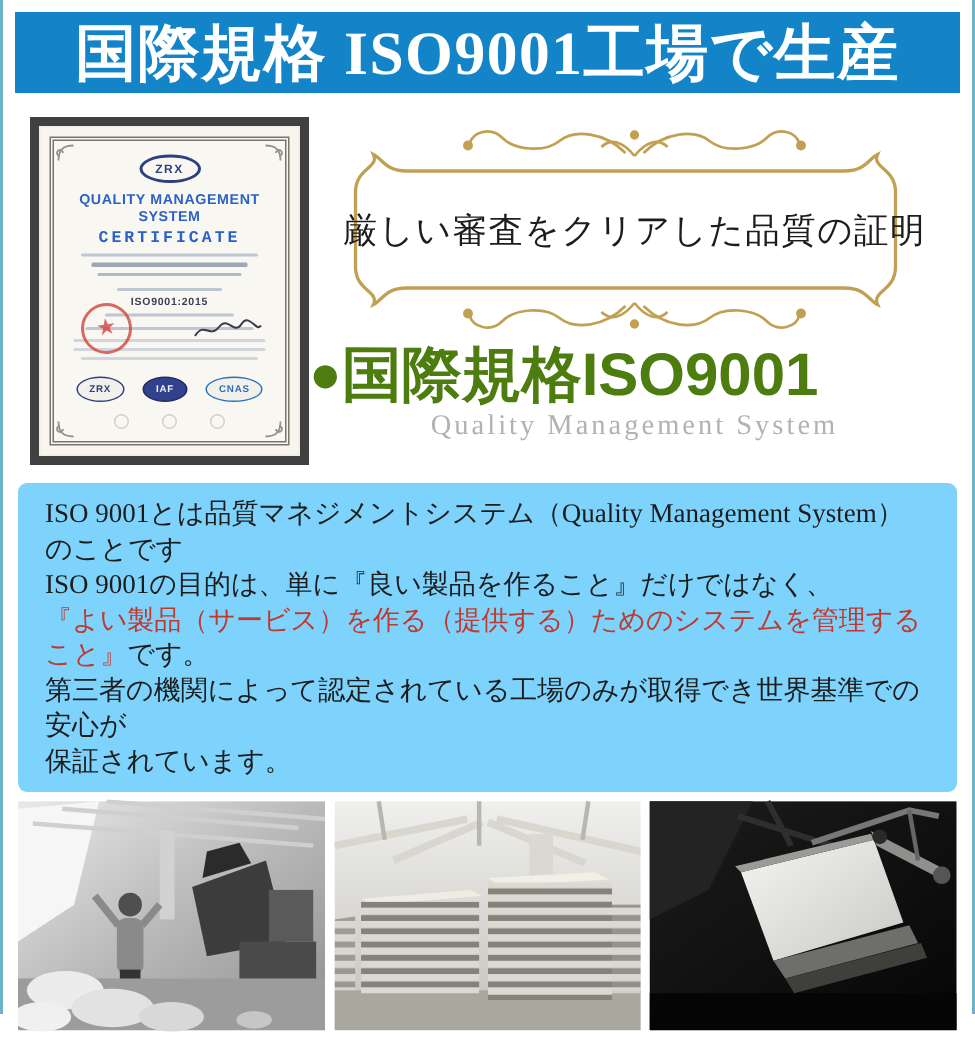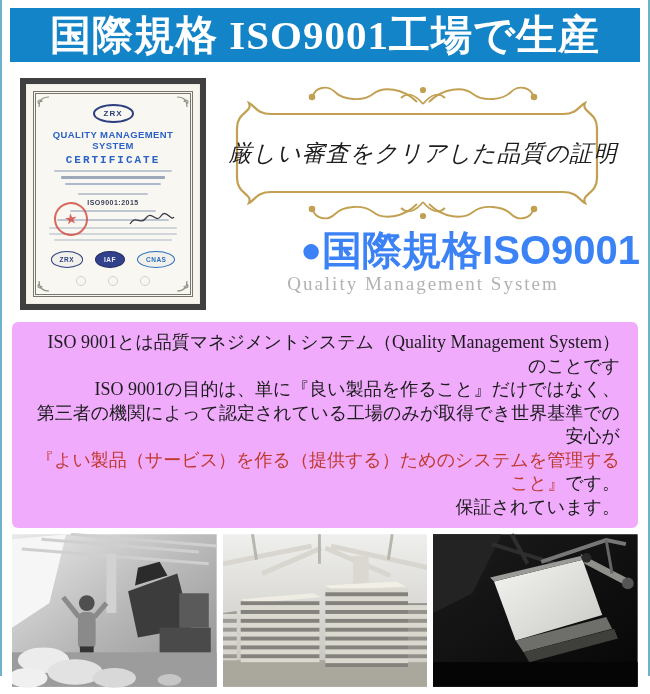--- a/index.html
+++ b/index.html
@@ -70,42 +70,42 @@
   .oval { border-radius:50%; padding:4px 8px; letter-spacing:.5px; }
   .oval.zrx { border:1.5px solid #2c3f80; color:#2c3f80; background:#f2f0ea; }
   .oval.iaf { background:#32418c; color:#eef0fa; border:1px solid #232c60; }
   .oval.cnas { border:1.5px solid #2a6fc0; color:#2a6fc0; background:#f2f0ea; }
   .ghost-dots { position:absolute; left:0; right:0; bottom:8px; display:flex; justify-content:center; gap:22px; }
   .ghost-dots span { width:10px; height:10px; border:1px solid #c9c5b8; border-radius:50%; opacity:.8; }
 
   .right-col { flex:1; position:relative; }
 
   
-  .ornament { position:relative; width:400px; margin:8px auto 0; height:135px;font-style:italic; }
+  .ornament { position:relative; width:400px; margin:8px auto 0; height:135px; }
   .ornament svg { position:absolute; left:0; top:0; }
   .ornament-text {
     position:absolute; left:0; right:0; top:52px; text-align:center;
     font-size:23px; color:#1d1d1d; letter-spacing:1px;
   }
 
   .big-heading {
-    text-align:right; margin-top:8px;
+    text-align:left; margin-top:8px;
     font-family:"Liberation Sans","DejaVu Sans",sans-serif;
-    font-size:40px; font-weight:bold; color:#3b82f6; line-height:1.05;
+    font-size:40px; font-weight:bold; color:#4d7c0f; line-height:1.05;
   }
   .big-heading .bullet { font-size:36px; vertical-align:2px; }
   .sub-heading {
     text-align:center; color:#b2b2b2; font-size:19px;
     letter-spacing:2px; margin-top:2px;
   }
 
   
   .infobox {
-    margin:12px 2px 0 2px; background:#f0abfc; border-radius:6px;
-    padding:9px 18px; font-size:18px; line-height:23.5px; color:#1c1c1c;text-align:right;
+    margin:12px 2px 0 2px; background:#7dd3fc; border-radius:6px;
+    padding:9px 18px; font-size:18px; line-height:23.5px; color:#1c1c1c;
   }
   .infobox .red { color:#c0392e; }
 
   
   .photos { display:flex; gap:6px; margin:5px 2px 0 2px; }
   .photos svg { display:block; }
 </style>
 </head>
 <body>
 
@@ -197,22 +197,22 @@
       <div class="big-heading">
         <span class="bullet">●</span><span>国際規格ISO9001</span>
       </div>
       <div class="sub-heading">Quality Management System</div>
     </div>
   </div>
 
   <div class="infobox">
     <div>ISO 9001とは品質マネジメントシステム（Quality Management System）のことです</div>
     <div>ISO 9001の目的は、単に『良い製品を作ること』だけではなく、</div>
+    <div><span class="red">『よい製品（サービス）を作る（提供する）ためのシステムを管理すること』</span><span>です。</span></div>
     <div>第三者の機関によって認定されている工場のみが取得でき世界基準での安心が</div>
-    <div><span class="red">『よい製品（サービス）を作る（提供する）ためのシステムを管理すること』</span><span>です。</span></div>
     <div>保証されています。</div>
   </div>
 
   <div class="photos">
 
     <svg width="208" height="155" viewBox="0 0 208 155">
       <defs>
         <linearGradient id="p1bg" x1="0" y1="0" x2="1" y2="1">
           <stop offset="0" stop-color="#e9e9e9"></stop>
             <stop offset=".5" stop-color="#b9b9b9"></stop>

